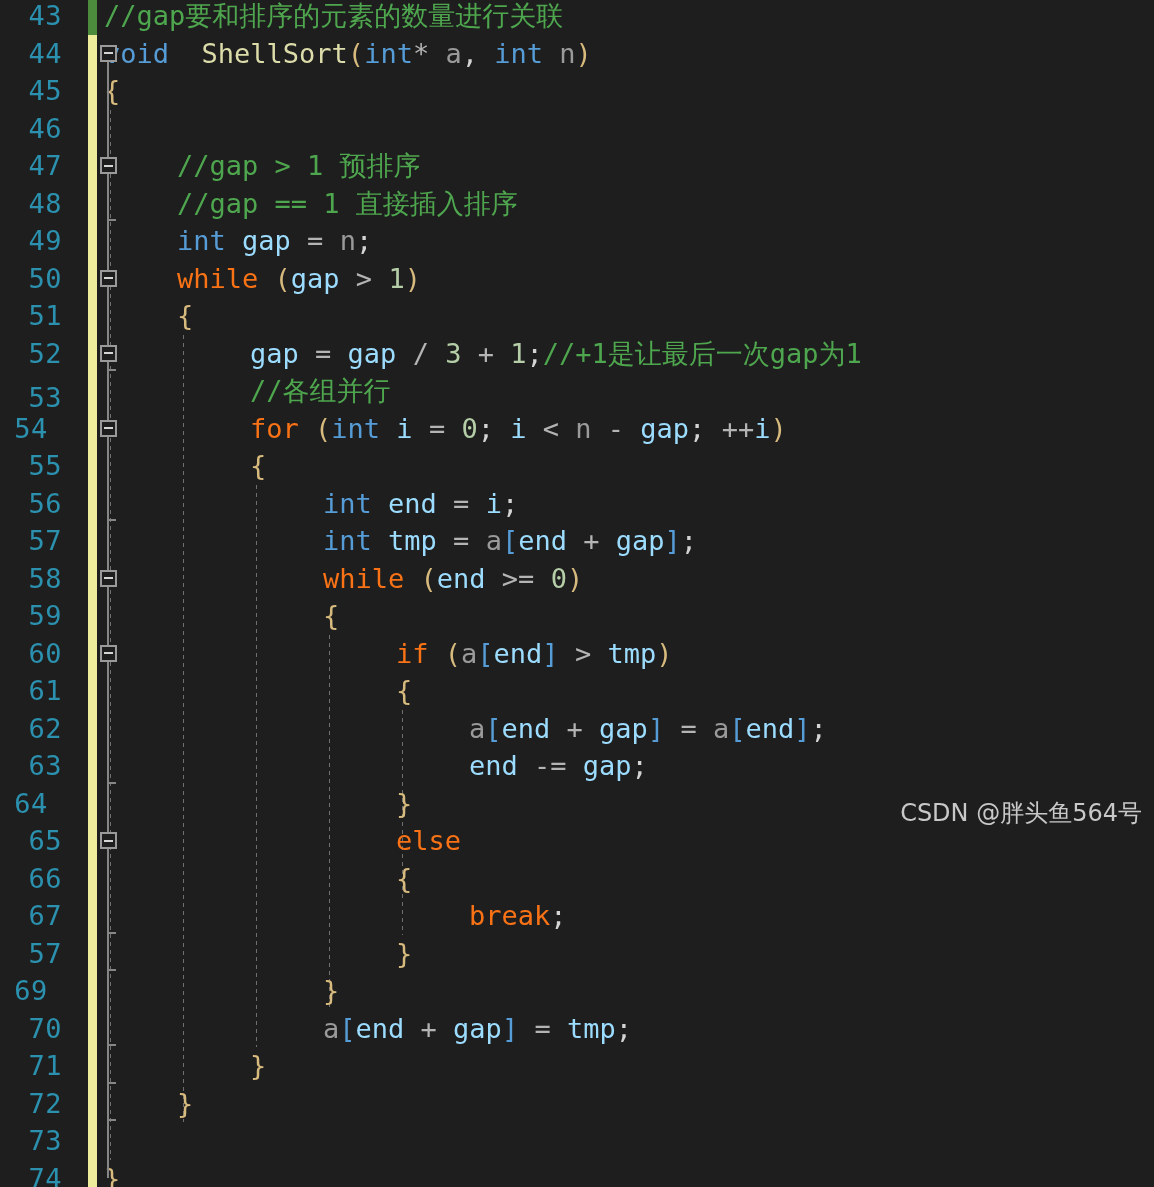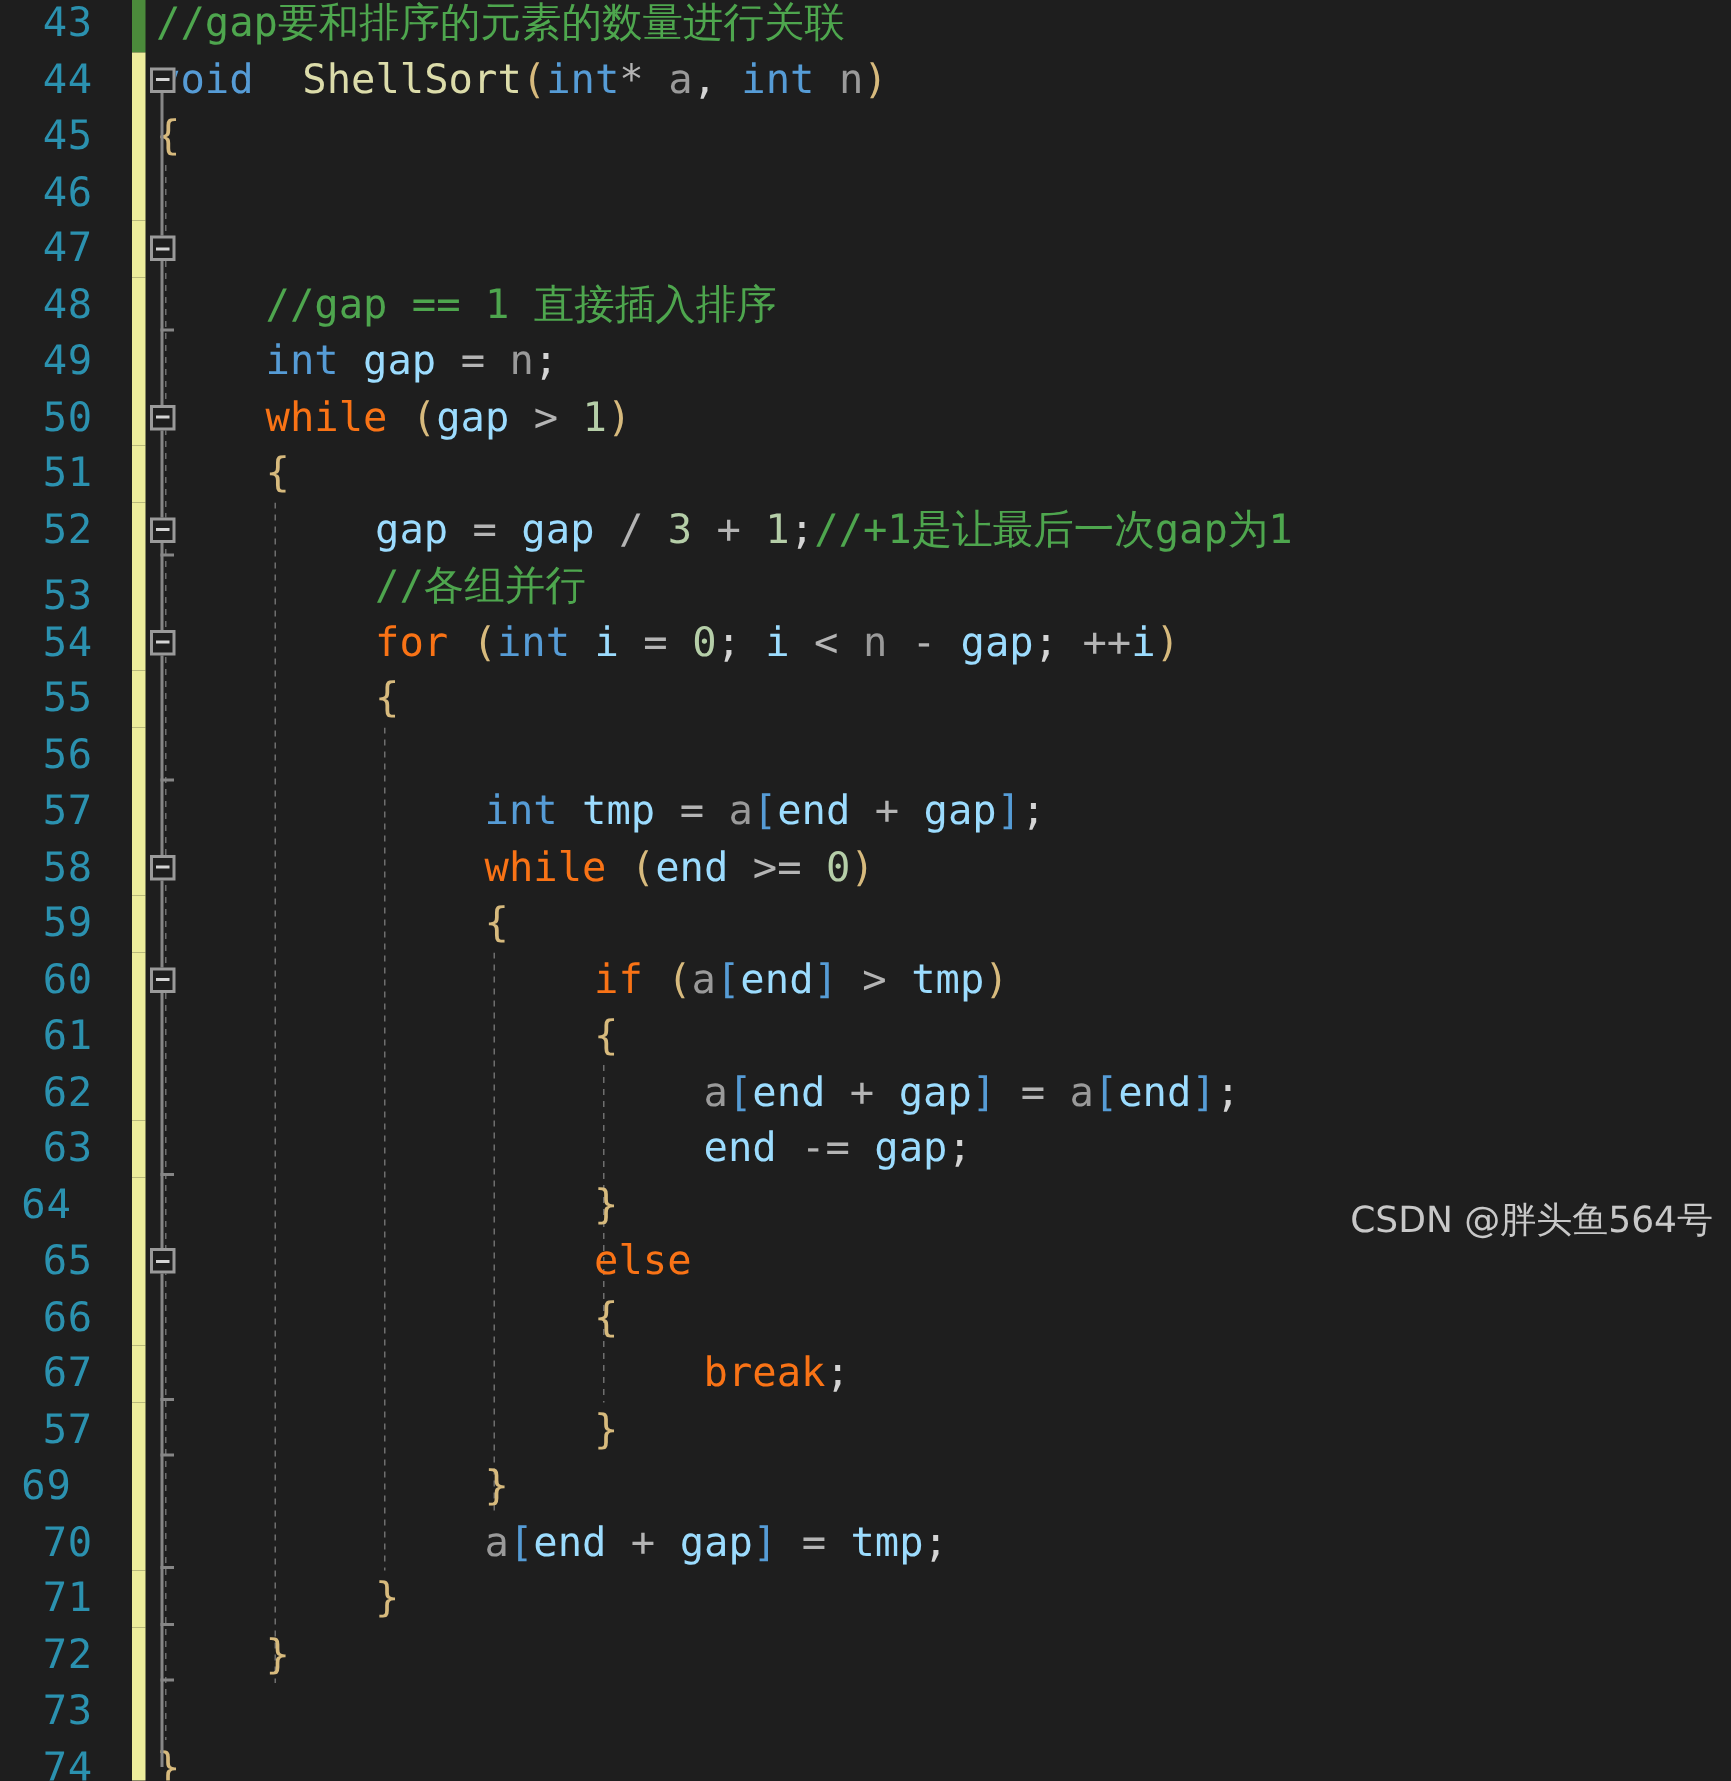--- a/index.html
+++ b/index.html
@@ -159,21 +159,21 @@
       <div class="lineno" style="top: 34.5px;">44</div>
       <div class="lineno" style="top: 72px;">45</div>
       <div class="lineno" style="top: 109.5px;">46</div>
       <div class="lineno" style="top: 147px;">47</div>
       <div class="lineno" style="top: 184.5px;">48</div>
       <div class="lineno" style="top: 222px; padding-left: 12px;">49</div>
       <div class="lineno" style="top: 259.5px;">50</div>
       <div class="lineno" style="top: 297px;">51</div>
       <div class="lineno" style="top: 334.5px;">52</div>
       <div class="lineno" style="top: 379px;">53</div>
-      <div class="lineno" style="top: 409.5px;">54</div>
+      <div class="lineno" style="top: 409.5px; text-align: center;">54</div>
       <div class="lineno" style="top: 447px;">55</div>
       <div class="lineno" style="top: 484.5px;">56</div>
       <div class="lineno" style="top: 522px;">57</div>
       <div class="lineno" style="top: 559.5px;">58</div>
       <div class="lineno" style="top: 597px;">59</div>
       <div class="lineno" style="top: 634.5px;">60</div>
       <div class="lineno" style="top: 672px;">61</div>
       <div class="lineno" style="top: 709.5px;">62</div>
       <div class="lineno" style="top: 747px;">63</div>
       <div class="lineno" style="top: 784.5px; text-align: center;">64</div>
@@ -243,28 +243,30 @@
       <div class="fold-box" style="top: 569.75px;"></div>
       <div class="fold-box" style="top: 644.75px;"></div>
       <div class="fold-box" style="top: 832.25px;"></div>
     </div>
 
   <div id="code">
       <div class="codeline" style="top: -3px; left: 0px;"><span class="t-cmt">//gap要和排序的元素的数量进行关联</span></div>
       <div class="codeline" style="top: 34.5px; left: 0px;"><span class="t-kw">void</span><span class="t-punct">  </span><span class="t-fn">ShellSort</span><span class="t-paren">(</span><span class="t-kw">int</span><span class="t-op">* </span><span class="t-param">a</span><span class="t-punct">, </span><span class="t-kw">int</span><span class="t-punct"> </span><span class="t-param">n</span><span class="t-paren">)</span></div>
       <div class="codeline" style="top: 72px; left: 0px;"><span class="t-brace">{</span></div>
       <div class="codeline" style="top: 109.5px; left: 0px;">&nbsp;</div>
+      <div class="codeline" style="top: 147px; left: 73px;"><span class="t-cmt">//gap &gt; 1 预排序</span></div>
       <div class="codeline" style="top: 184.5px; left: 73px;"><span class="t-cmt">//gap == 1 直接插入排序</span></div>
       <div class="codeline" style="top: 222px; left: 73px;"><span class="t-kw">int</span><span class="t-punct"> </span><span class="t-var">gap</span><span class="t-punct"> </span><span class="t-op">=</span><span class="t-punct"> </span><span class="t-param">n</span><span class="t-punct">;</span></div>
       <div class="codeline" style="top: 259.5px; left: 73px;"><span class="t-ctrl">while</span><span class="t-punct"> </span><span class="t-paren">(</span><span class="t-var">gap</span><span class="t-punct"> </span><span class="t-op">&gt;</span><span class="t-punct"> </span><span class="t-num">1</span><span class="t-paren">)</span></div>
       <div class="codeline" style="top: 297px; left: 73px;"><span class="t-brace">{</span></div>
       <div class="codeline" style="top: 334.5px; left: 146px;"><span class="t-var">gap</span><span class="t-punct"> </span><span class="t-op">=</span><span class="t-punct"> </span><span class="t-var">gap</span><span class="t-punct"> </span><span class="t-op">/</span><span class="t-punct"> </span><span class="t-num">3</span><span class="t-punct"> </span><span class="t-op">+</span><span class="t-punct"> </span><span class="t-num">1</span><span class="t-punct">;</span><span class="t-cmt">//+1是让最后一次gap为1</span></div>
       <div class="codeline" style="top: 372px; left: 146px;"><span class="t-cmt">//各组并行</span></div>
       <div class="codeline" style="top: 409.5px; left: 146px;"><span class="t-ctrl">for</span><span class="t-punct"> </span><span class="t-paren">(</span><span class="t-kw">int</span><span class="t-punct"> </span><span class="t-var">i</span><span class="t-punct"> </span><span class="t-op">=</span><span class="t-punct"> </span><span class="t-num">0</span><span class="t-punct">; </span><span class="t-var">i</span><span class="t-punct"> </span><span class="t-op">&lt;</span><span class="t-punct"> </span><span class="t-param">n</span><span class="t-punct"> </span><span class="t-op">-</span><span class="t-punct"> </span><span class="t-var">gap</span><span class="t-punct">; </span><span class="t-op">++</span><span class="t-var">i</span><span class="t-paren">)</span></div>
       <div class="codeline" style="top: 447px; left: 146px;"><span class="t-brace">{</span></div>
+      <div class="codeline" style="top: 484.5px; left: 219px;"><span class="t-kw">int</span><span class="t-punct"> </span><span class="t-var">end</span><span class="t-punct"> </span><span class="t-op">=</span><span class="t-punct"> </span><span class="t-var">i</span><span class="t-punct">;</span></div>
       <div class="codeline" style="top: 522px; left: 219px;"><span class="t-kw">int</span><span class="t-punct"> </span><span class="t-var">tmp</span><span class="t-punct"> </span><span class="t-op">=</span><span class="t-punct"> </span><span class="t-param">a</span><span class="t-brack">[</span><span class="t-var">end</span><span class="t-punct"> </span><span class="t-op">+</span><span class="t-punct"> </span><span class="t-var">gap</span><span class="t-brack">]</span><span class="t-punct">;</span></div>
       <div class="codeline" style="top: 559.5px; left: 219px;"><span class="t-ctrl">while</span><span class="t-punct"> </span><span class="t-paren">(</span><span class="t-var">end</span><span class="t-punct"> </span><span class="t-op">&gt;=</span><span class="t-punct"> </span><span class="t-num">0</span><span class="t-paren">)</span></div>
       <div class="codeline" style="top: 597px; left: 219px;"><span class="t-brace">{</span></div>
       <div class="codeline" style="top: 634.5px; left: 292px;"><span class="t-ctrl">if</span><span class="t-punct"> </span><span class="t-paren">(</span><span class="t-param">a</span><span class="t-brack">[</span><span class="t-var">end</span><span class="t-brack">]</span><span class="t-punct"> </span><span class="t-op">&gt;</span><span class="t-punct"> </span><span class="t-var">tmp</span><span class="t-paren">)</span></div>
       <div class="codeline" style="top: 672px; left: 292px;"><span class="t-brace">{</span></div>
       <div class="codeline" style="top: 709.5px; left: 365px;"><span class="t-param">a</span><span class="t-brack">[</span><span class="t-var">end</span><span class="t-punct"> </span><span class="t-op">+</span><span class="t-punct"> </span><span class="t-var">gap</span><span class="t-brack">]</span><span class="t-punct"> </span><span class="t-op">=</span><span class="t-punct"> </span><span class="t-param">a</span><span class="t-brack">[</span><span class="t-var">end</span><span class="t-brack">]</span><span class="t-punct">;</span></div>
       <div class="codeline" style="top: 747px; left: 365px;"><span class="t-var">end</span><span class="t-punct"> </span><span class="t-op">-=</span><span class="t-punct"> </span><span class="t-var">gap</span><span class="t-punct">;</span></div>
       <div class="codeline" style="top: 784.5px; left: 292px;"><span class="t-brace">}</span></div>
       <div class="codeline" style="top: 822px; left: 292px;"><span class="t-ctrl">else</span></div>
       <div class="codeline" style="top: 859.5px; left: 292px;"><span class="t-brace">{</span></div>

